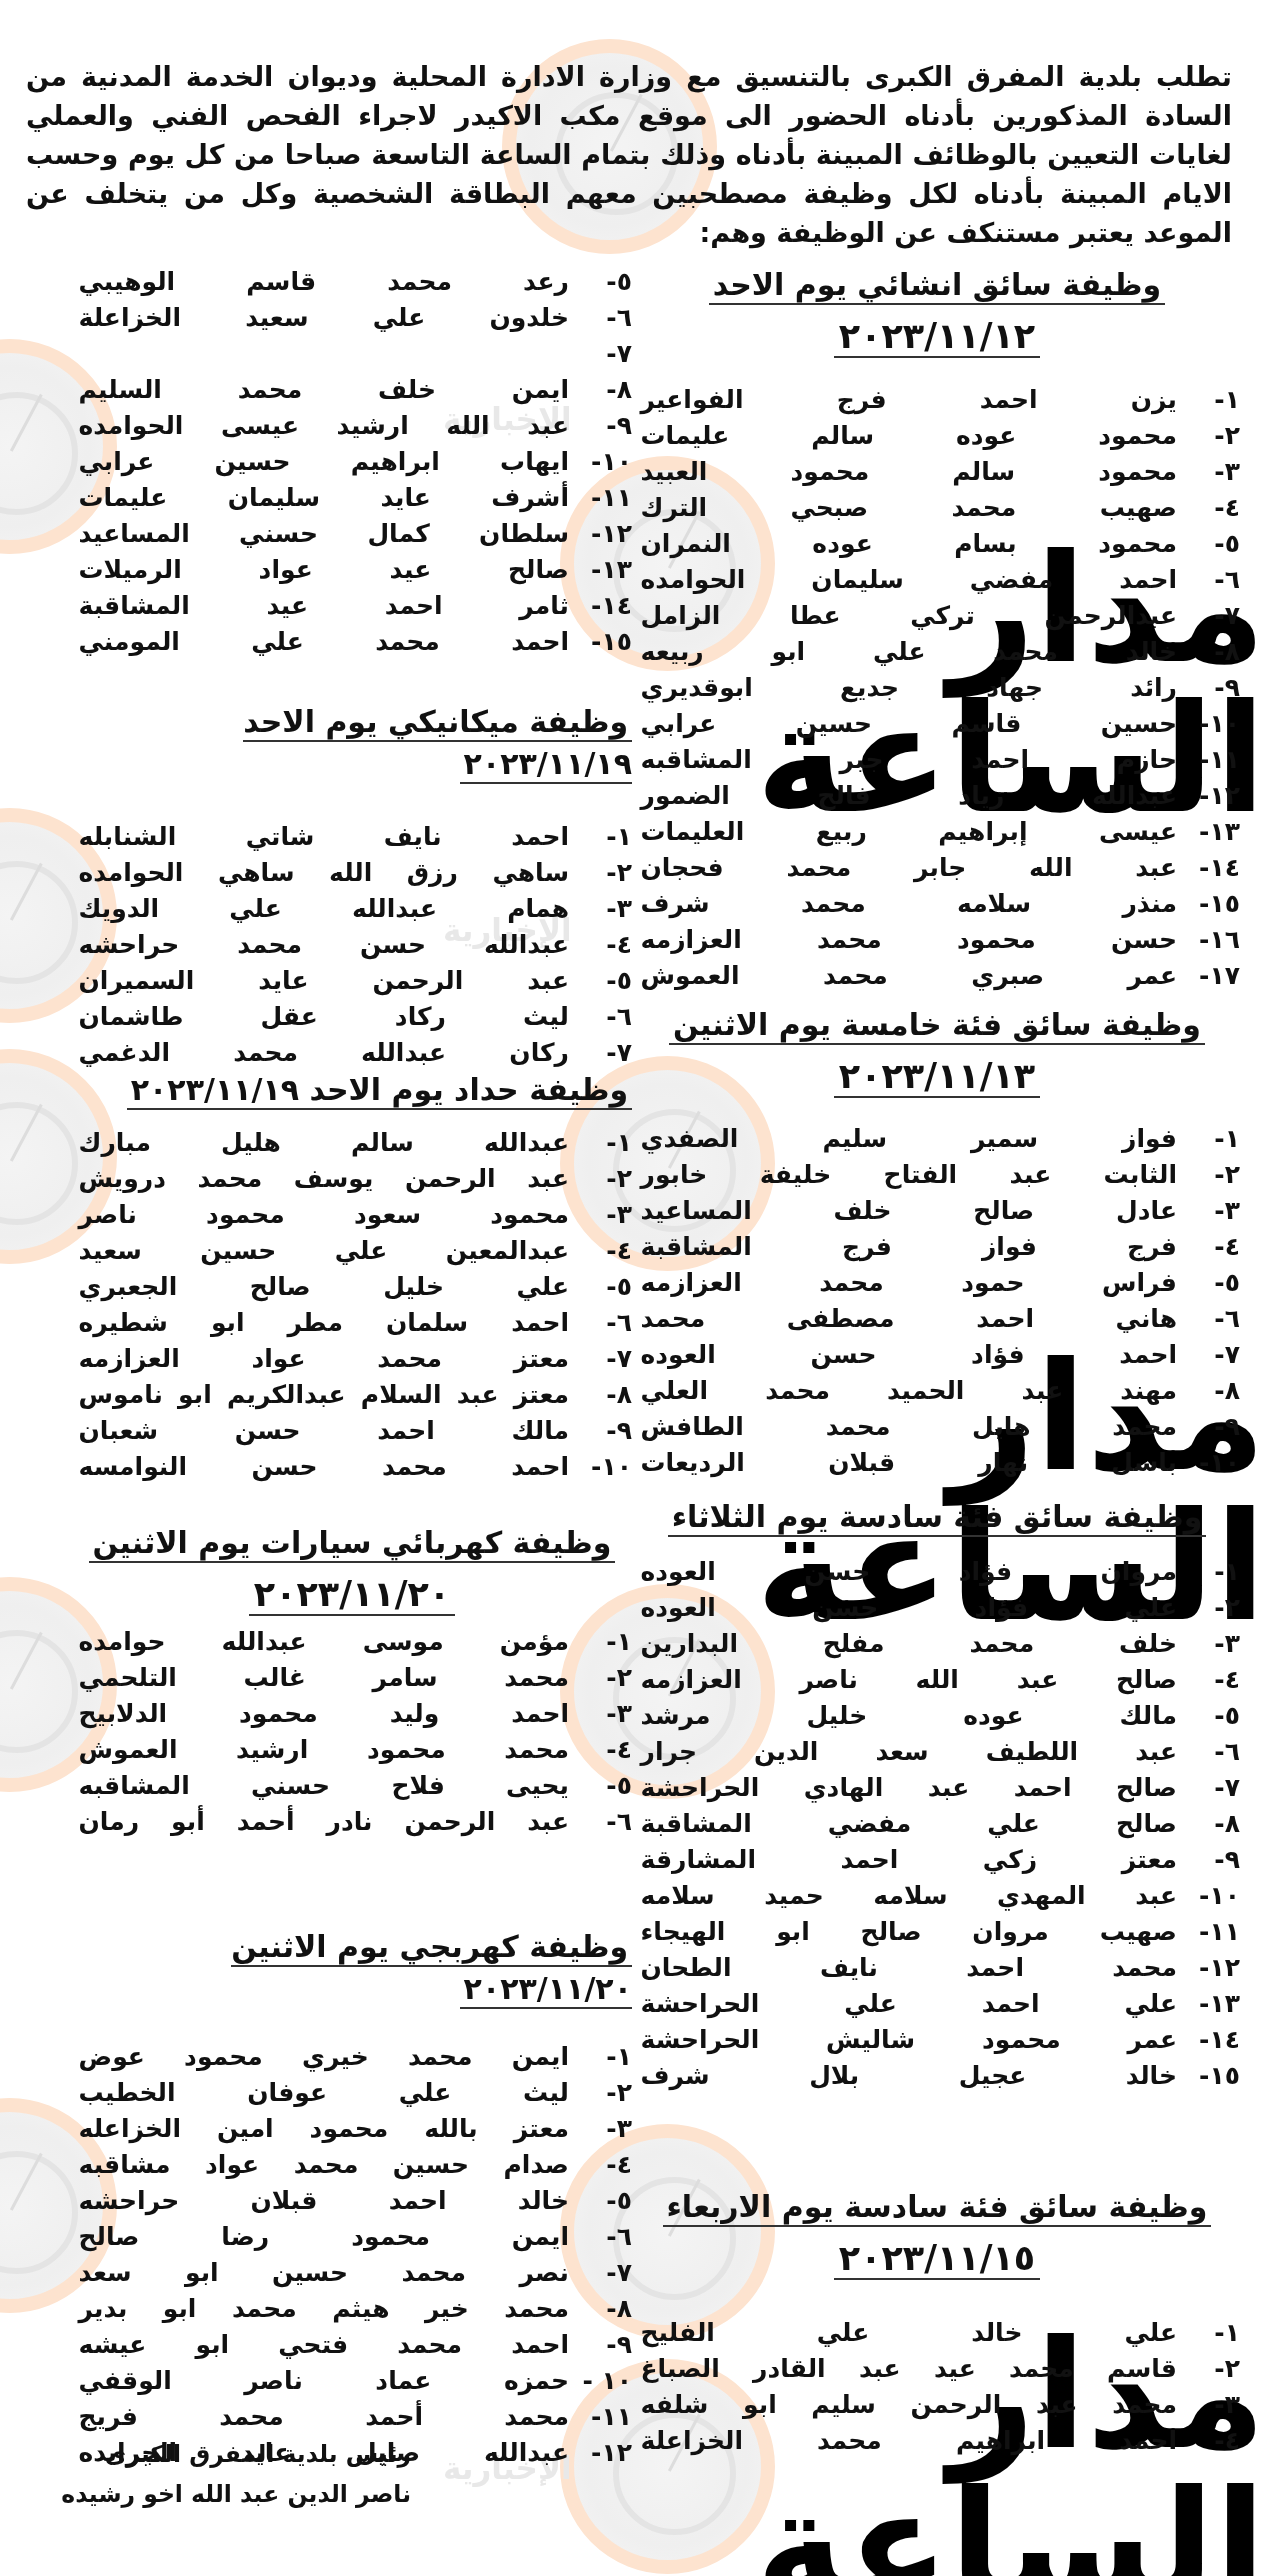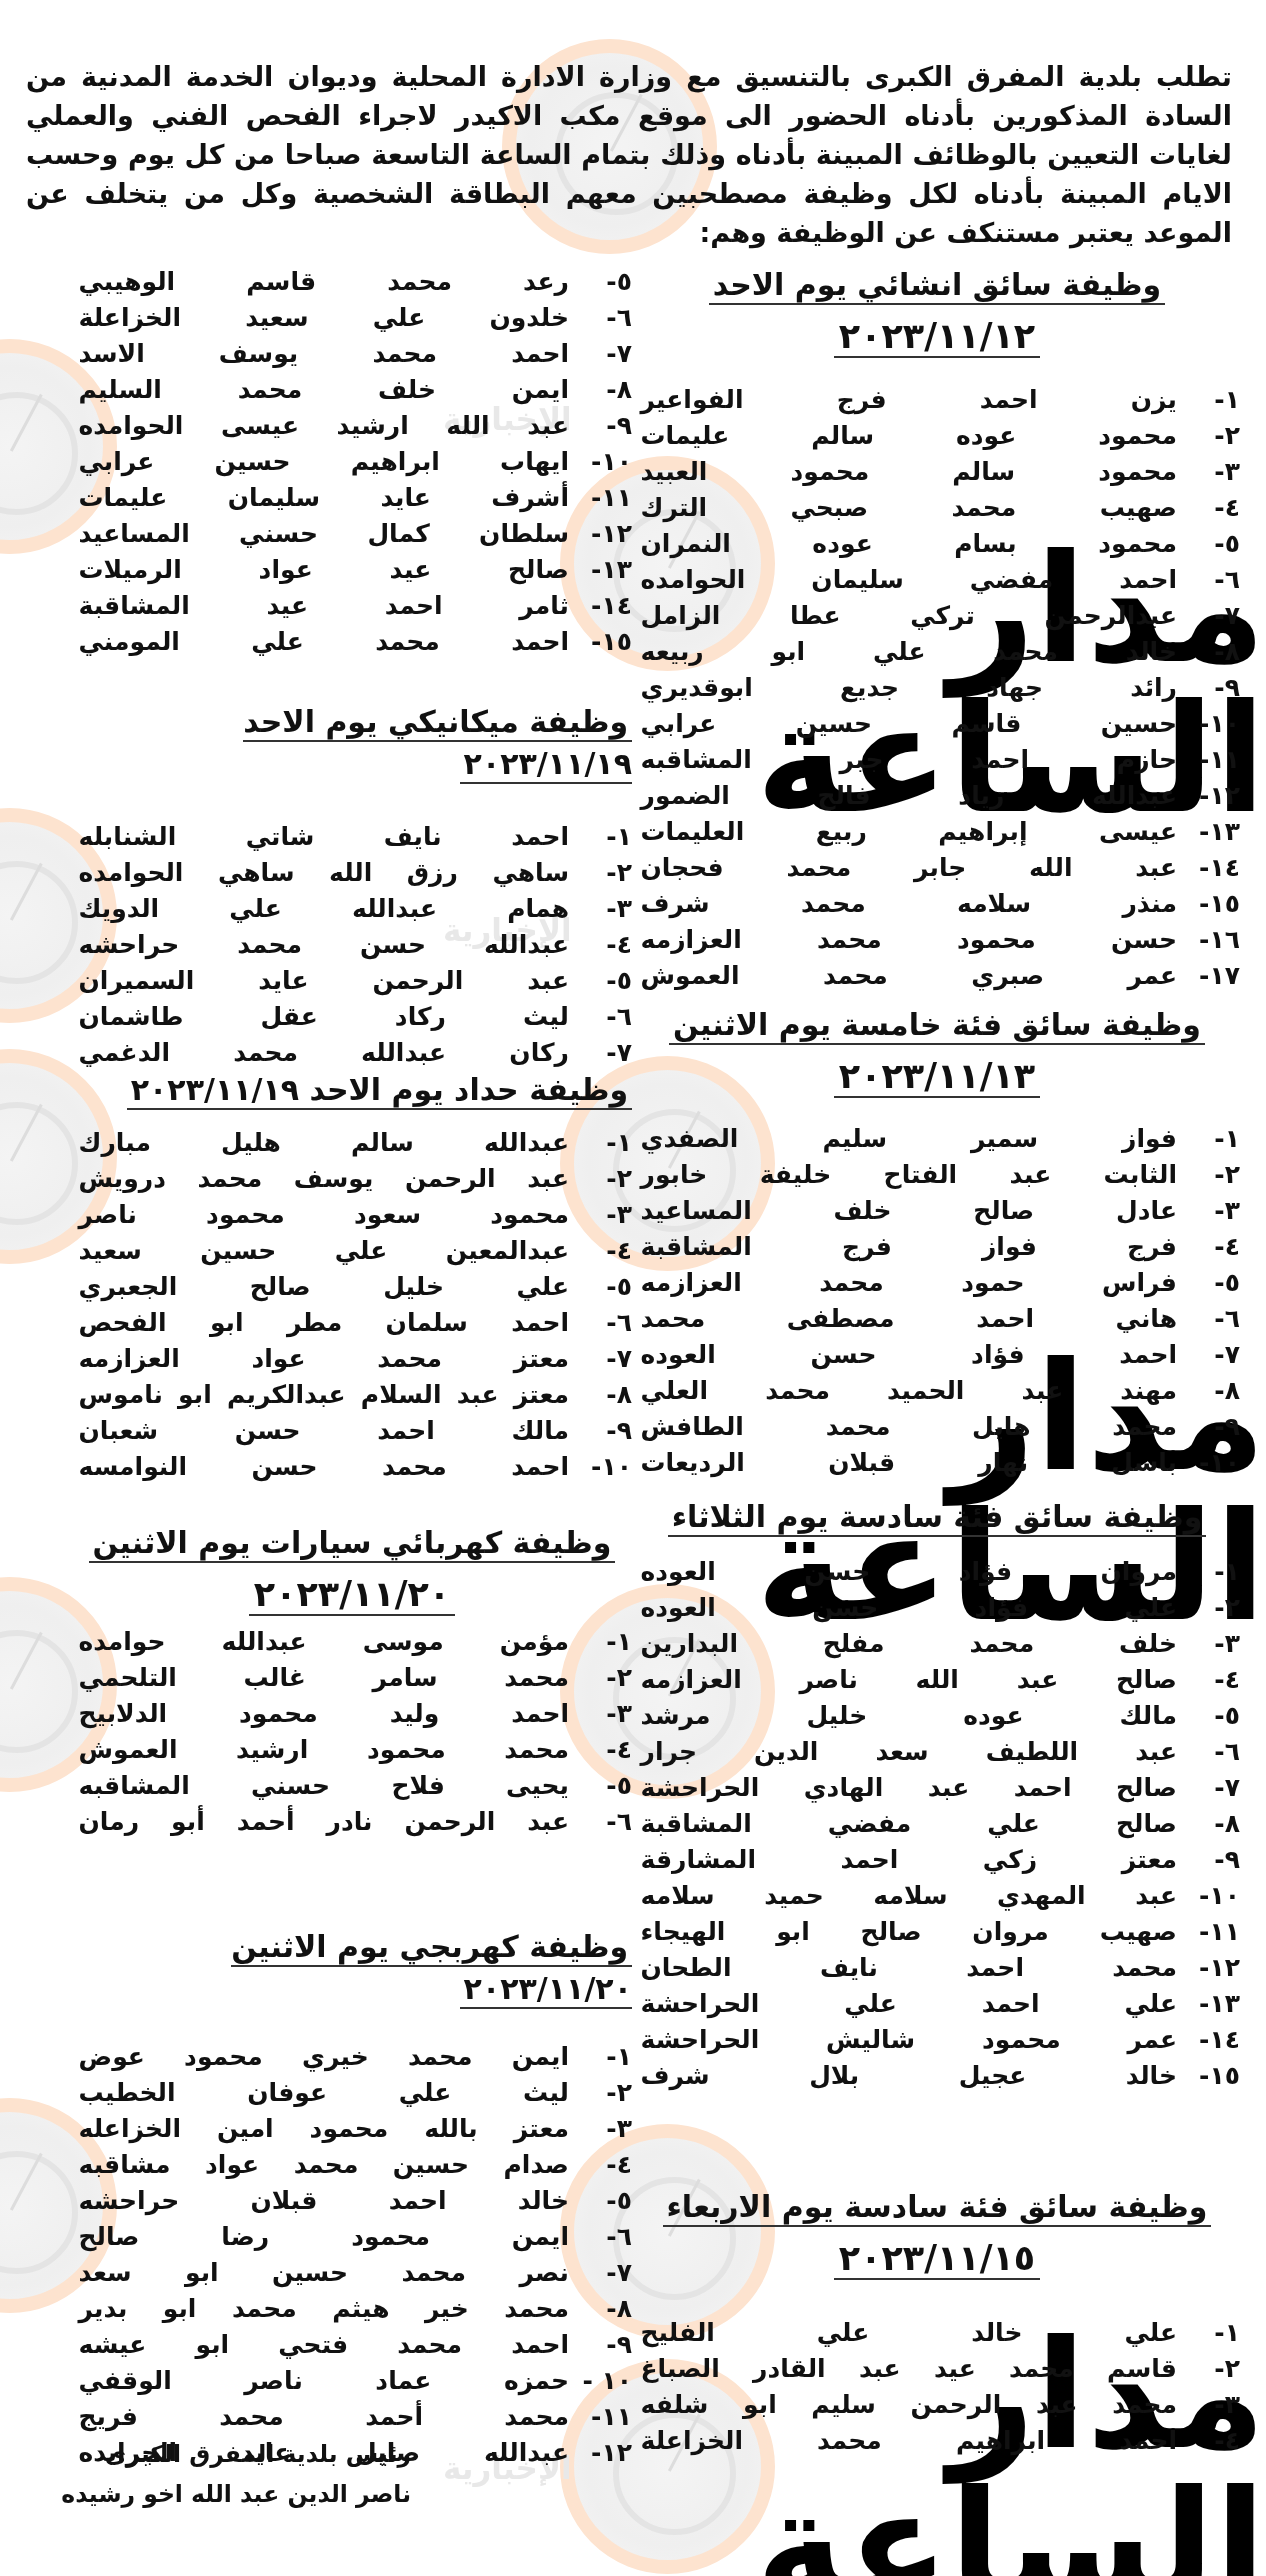--- a/index.html
+++ b/index.html
@@ -285,21 +285,20 @@
         <li class="name-row">
             <span class="num">٥-</span>
             <span class="nm">رعد محمد قاسم الوهيبي</span>
           </li>
         <li class="name-row">
             <span class="num">٦-</span>
             <span class="nm">خلدون علي سعيد الخزاعلة</span>
           </li>
         <li class="name-row">
             <span class="num">٧-</span>
-            <span class="nm">احمد محمد يوسف الاسد</span>
           </li>
         <li class="name-row">
             <span class="num">٨-</span>
             <span class="nm">ايمن خلف محمد السليم</span>
           </li>
         <li class="name-row">
             <span class="num">٩-</span>
             <span class="nm">عبد الله ارشيد عيسى الحوامده</span>
           </li>
         <li class="name-row">
@@ -381,21 +380,21 @@
         <li class="name-row">
             <span class="num">٤-</span>
             <span class="nm">عبدالمعين علي حسين سعيد</span>
           </li>
         <li class="name-row">
             <span class="num">٥-</span>
             <span class="nm">علي خليل صالح الجعبري</span>
           </li>
         <li class="name-row">
             <span class="num">٦-</span>
-            <span class="nm">احمد سلمان مطر ابو الفحص</span>
+            <span class="nm">احمد سلمان مطر ابو شطيره</span>
           </li>
         <li class="name-row">
             <span class="num">٧-</span>
             <span class="nm">معتز محمد عواد العزازمه</span>
           </li>
         <li class="name-row">
             <span class="num">٨-</span>
             <span class="nm">معتز عبد السلام عبدالكريم ابو ناموس</span>
           </li>
         <li class="name-row">

